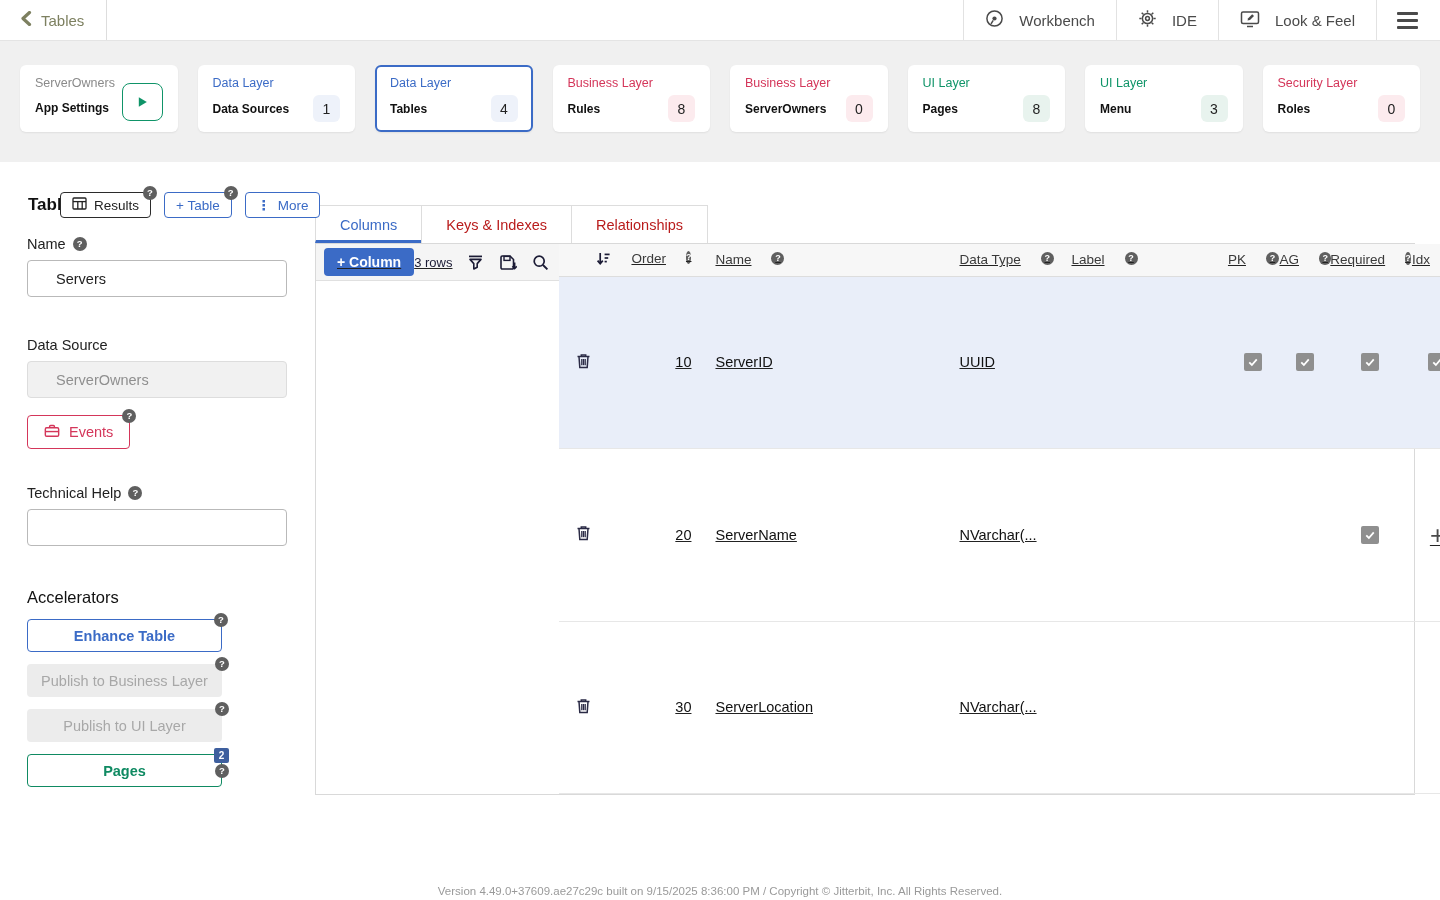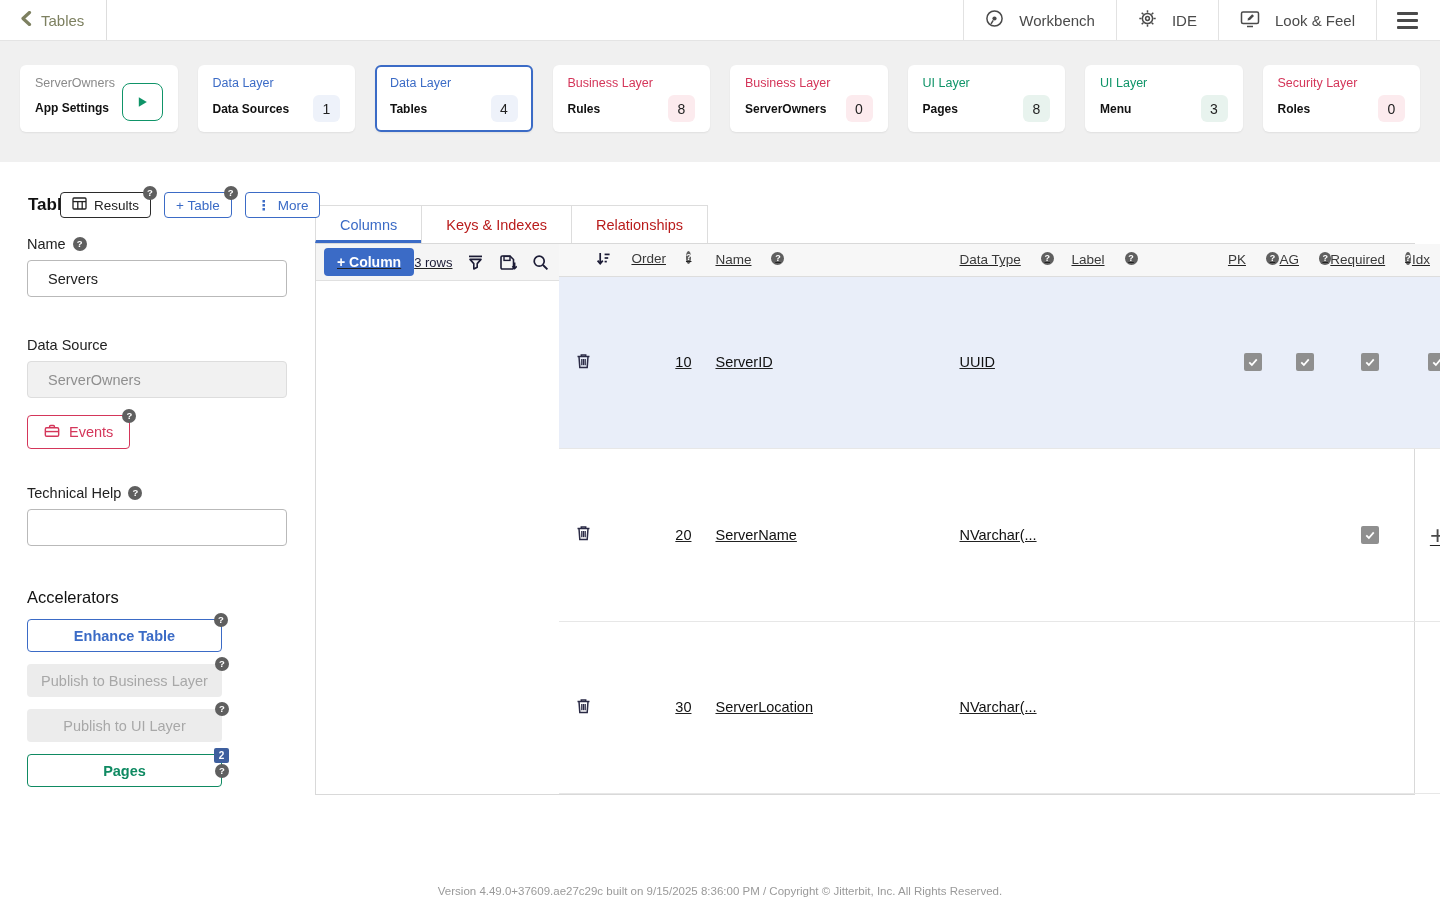--- a/index.html
+++ b/index.html
@@ -39,21 +39,21 @@
   .side-title { position:absolute; left:1px; top:3px; font-size:17px; font-weight:bold; color:#111; z-index:0; }
   .side-btns { position:absolute; left:33px; top:0; display:flex; gap:13px; z-index:1; }
   .sbtn { position:relative; background:#fff; border-radius:4px; padding:4px 11px; font-size:13.5px; display:flex; align-items:center; gap:7px; cursor:pointer; white-space:nowrap; }
   .sbtn.dark { border:1.4px solid #2b2b2b; color:#222; }
   .sbtn.blue { border:1.4px solid #3b6bc6; color:#3b6bc6; }
   .help { width:14px; height:14px; border-radius:50%; background:#5f5f5f; color:#fff; font-size:9.5px; font-weight:bold; display:inline-flex; align-items:center; justify-content:center; line-height:1; }
   .help.corner { position:absolute; top:-7px; right:-7px; }
   .kebab { font-weight:bold; font-size:14px; line-height:1; }
 
   .field-label { margin-top:16px; font-size:14.5px; color:#222; display:flex; align-items:center; gap:7px; }
-  .text-input { margin-top:8px; width:260px; height:37px; border:1px solid #b9b9b9; border-radius:4px; padding:0 20px; font-size:14.5px; color:#222; font-family:inherit; background:#fff; }
+  .text-input { margin-top:8px; width:260px; height:37px; border:1px solid #b9b9b9; border-radius:4px; padding:0 28px; font-size:14.5px; color:#222; font-family:inherit; background:#fff; }
   .text-input:disabled { background:#f1f1f1; border-color:#ddd; color:#8f8f8f; }
   .textarea { margin-top:8px; width:260px; height:37px; border:1px solid #b9b9b9; border-radius:4px; padding:6px 12px; font-size:14px; resize:none; font-family:inherit; }
   .ds-label { margin-top:40px; }
   .events-btn { position:relative; margin-top:17px; display:inline-flex; align-items:center; gap:9px; border:1.4px solid #d4365a; color:#d4365a; background:#fff; border-radius:4px; padding:7px 16px; font-size:14.5px; cursor:pointer; }
   .th-label { margin-top:36px; }
 
   .acc-title { margin-top:38px; font-size:16.5px; color:#111; }
   .acc-btn { position:relative; display:flex; align-items:center; justify-content:center; width:195px; height:33px; margin-top:12px; border-radius:4px; font-size:14.5px; font-weight:bold; cursor:pointer; background:#fff; }
   .acc-btn.enh { border:1.4px solid #3b6bc6; color:#3b6bc6; }
   .acc-btn.disabled { background:#ececec; color:#a8a8a8; border:none; font-weight:normal; cursor:default; }

